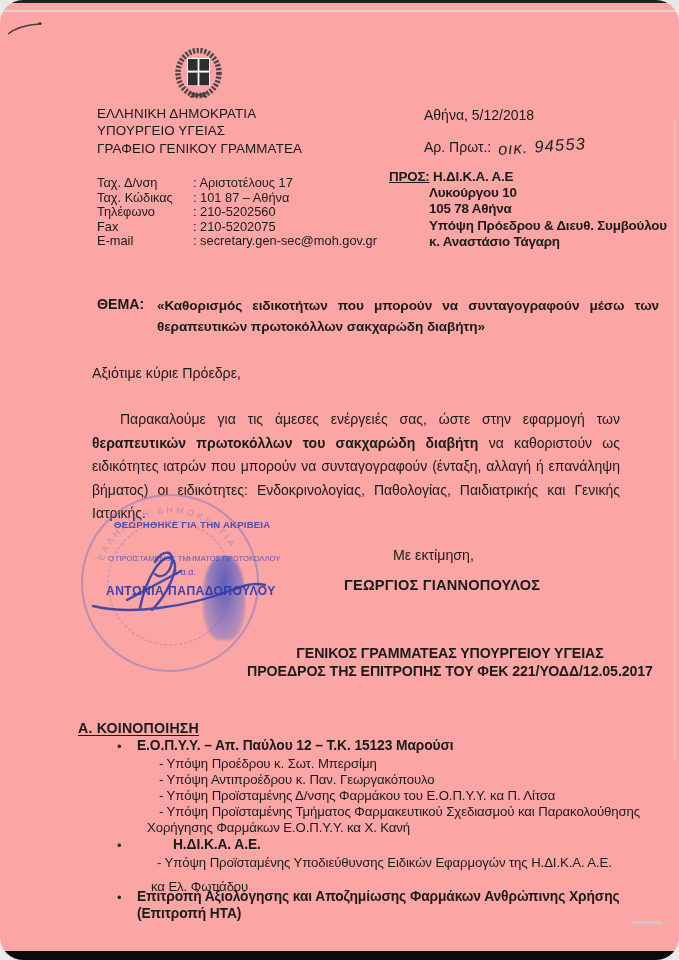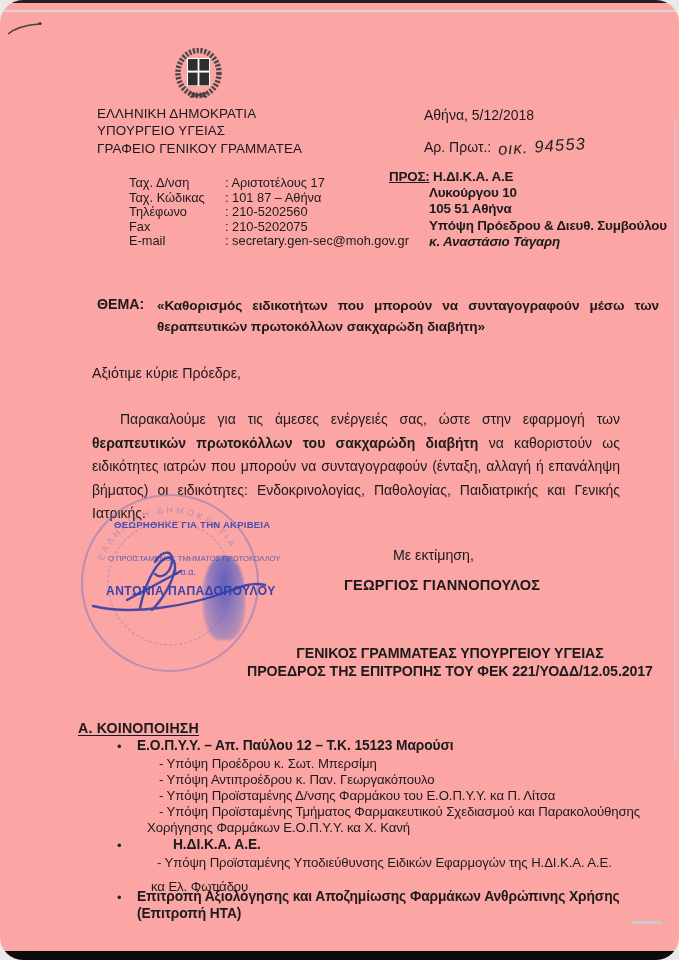--- a/index.html
+++ b/index.html
@@ -21,27 +21,27 @@
   .emblem{left:170px;top:48px;}
   .hdr{left:97px;top:105px;font-size:13.4px;line-height:17.4px;letter-spacing:.1px;}
   .date-line{left:424px;top:107px;font-size:14px;}
   .prot-line{left:424px;top:137px;font-size:14px;}
   .prot-value{display:inline-block;font-style:italic;font-size:16.5px;transform:rotate(-4deg);
               margin-left:7px;letter-spacing:1.2px;color:#222;}
 
   
   .contact{left:97px;top:176px;font-size:12.8px;line-height:14.5px;}
   .contact-row{display:flex;}
-  .contact-row .lbl{width:96px;margin-left:32px;}
+  .contact-row .lbl{width:96px;}
 
   
   .pros{left:389px;top:169px;font-size:13.4px;line-height:16.2px;font-weight:bold;letter-spacing:-.2px;}
   .pros .u{text-decoration:underline;}
   .pros .indent{margin-left:40px;}
-  .pros .attn-name{font-style:italic;}
+  .pros .attn-name{}
 
   
   .subj-label{left:97px;top:296px;font-size:14.2px;font-weight:bold;}
   .subj-text{left:157px;top:296px;width:502px;font-size:13.6px;font-weight:bold;
              line-height:20.6px;text-align:justify;letter-spacing:-.1px;}
 
   
   .salutation{left:92px;top:365px;font-size:14.2px;}
   .body-par{left:92px;top:408px;width:528px;font-size:14px;line-height:23.6px;
             text-align:justify;text-indent:28px;}
@@ -134,21 +134,21 @@
       <span>: secretary.gen-sec@moh.gov.gr</span>
     </div>
   </div>
 
   <div class="abs pros">
     <div class="nw">
       <span class="u">ΠΡΟΣ:</span>
       <span>Η.ΔΙ.Κ.Α. Α.Ε</span>
     </div>
     <div class="indent nw">Λυκούργου 10</div>
-    <div class="indent nw">105 51 Αθήνα</div>
+    <div class="indent nw">105 78 Αθήνα</div>
     <div class="indent nw">Υπόψη Πρόεδρου &amp; Διευθ. Συμβούλου</div>
     <div class="indent nw attn-name">κ. Αναστάσιο Τάγαρη</div>
   </div>
 
   <div class="abs subj-label nw">ΘΕΜΑ:</div>
   <div class="abs subj-text">«Καθορισμός ειδικοτήτων που μπορούν να συνταγογραφούν μέσω των θεραπευτικών πρωτοκόλλων σακχαρώδη διαβήτη»</div>
 
   <div class="abs salutation nw">Αξιότιμε κύριε Πρόεδρε,</div>
   <div class="abs body-par">
     <span>Παρακαλούμε για τις άμεσες ενέργειές σας, ώστε στην εφαρμογή των </span><span class="b">θεραπευτικών πρωτοκόλλων  του σακχαρώδη διαβήτη</span><span> να καθοριστούν ως ειδικότητες ιατρών που μπορούν να συνταγογραφούν (ένταξη, αλλαγή ή επανάληψη βήματος) οι ειδικότητες: Ενδοκρινολογίας, Παθολογίας, Παιδιατρικής και Γενικής Ιατρικής.</span>

